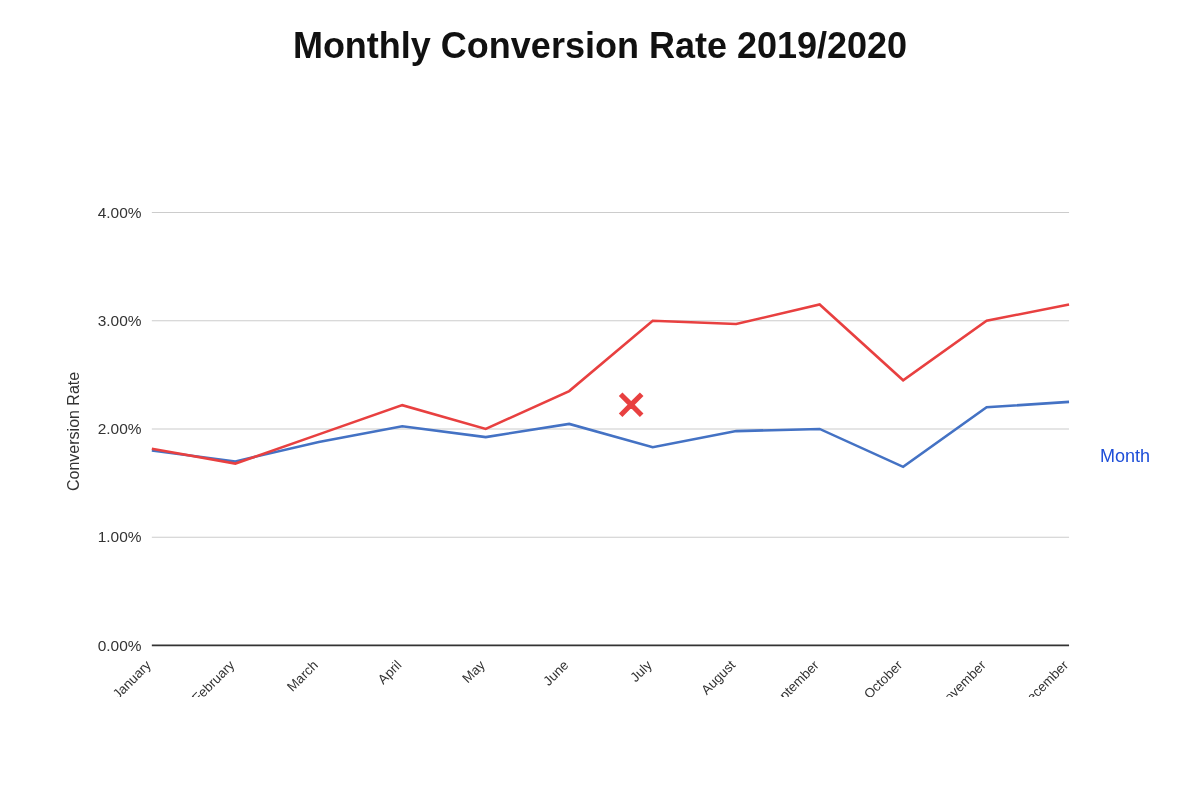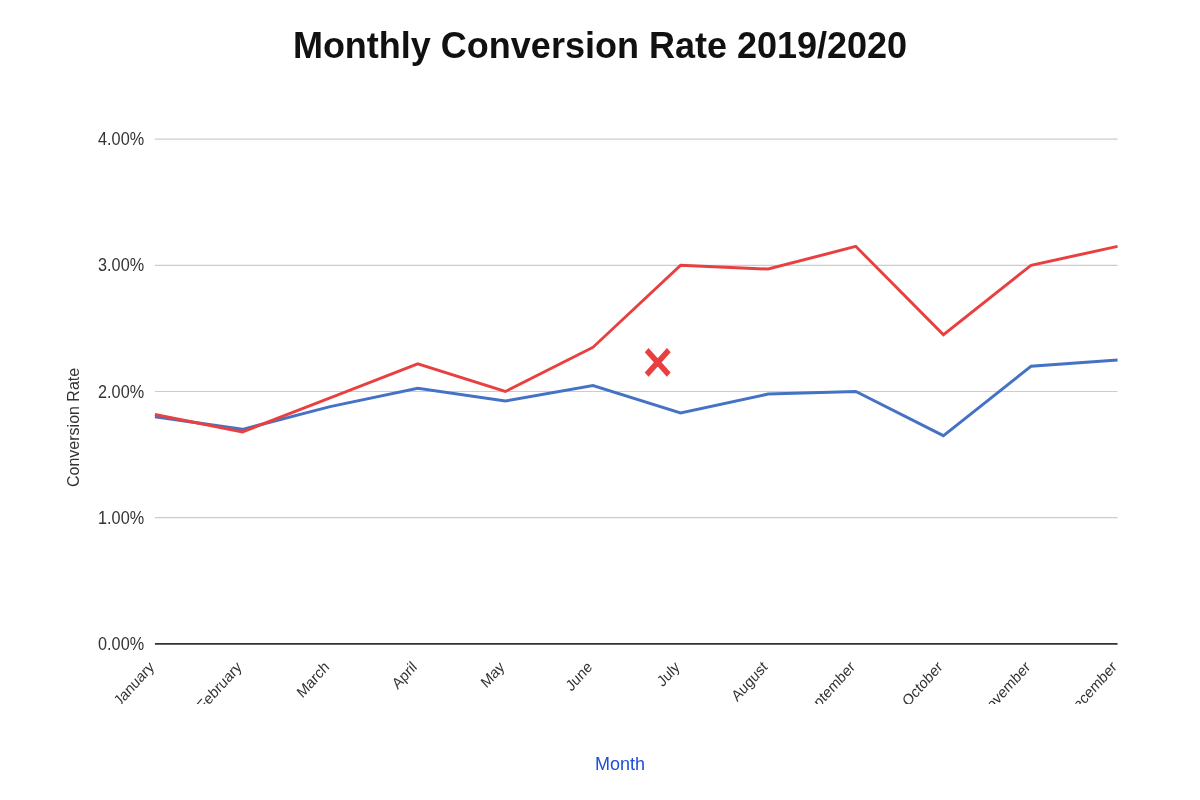--- a/index.html
+++ b/index.html
@@ -17,21 +17,21 @@
       height: 750px;
       position: relative;
       display: flex;
       flex-direction: column;
       align-items: center;
     }
     .chart-title {
       font-size: 36px;
       font-weight: bold;
       color: #111;
-      margin-bottom: 12px;
+      margin-bottom: 20px;
       text-align: center;
     }
     .chart-body {
       display: flex;
       flex-direction: row;
       width: 100%;
       flex: 1;
     }
     .y-axis-label {
       writing-mode: vertical-rl;
@@ -40,21 +40,22 @@
       color: #333;
       display: flex;
       align-items: center;
       justify-content: center;
       padding-right: 8px;
       width: 40px;
     }
     .chart-area {
       flex: 1;
       display: flex;
-      flex-direction: column;
+      flex-direction: row;
+      align-items: center;
     }
     .svg-wrapper {
       flex: 1;
       position: relative;
     }
     svg.chart-svg {
       width: 100%;
       height: 100%;
     }
   </style>

